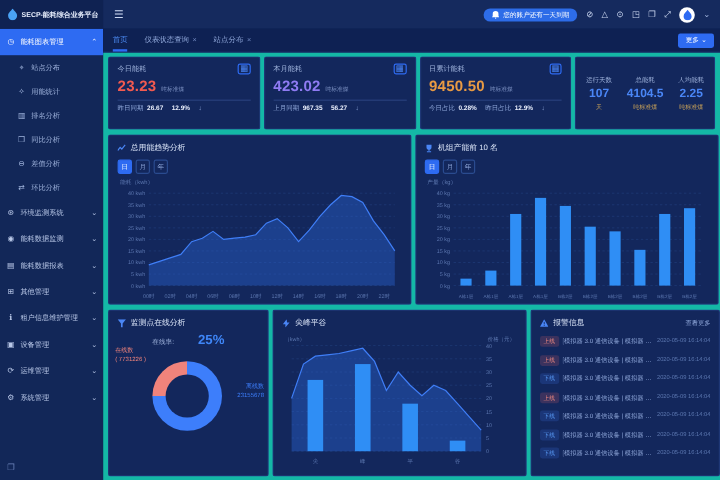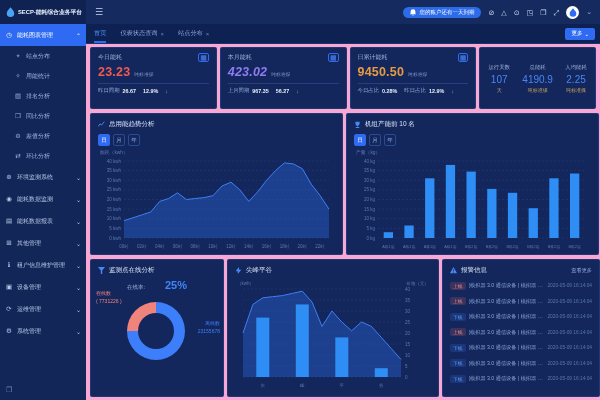--- a/index.html
+++ b/index.html
@@ -26,42 +26,42 @@
   .sb-chev{font-size:6px;margin-left:auto;}
   #sb-collapse{position:absolute;left:6px;bottom:6px;font-size:7px;color:#6e86bd;}
   
   #tabbar{position:absolute;left:86px;top:24px;right:0;height:20px;background:#0e2153;border-bottom:1px solid #1a356e;display:flex;align-items:center;padding:0 5px 0 8px;}
   #tabs{display:flex;align-items:center;gap:14px;height:100%;}
   .tab{display:flex;align-items:center;gap:3px;font-size:6.2px;color:#8fa7d9;height:100%;cursor:pointer;border-bottom:2px solid transparent;padding-top:2px;}
   .tab.active{color:#4d8df7;border-bottom-color:#2e6bf2;}
   .tab-x{font-size:6px;color:#6e86bd;}
   #more-btn{margin-left:auto;background:#2e6bf2;color:#fff;border:none;border-radius:2px;font-size:5.5px;padding:2.5px 6px;display:flex;align-items:center;gap:2px;cursor:pointer;font-family:inherit;}
   
-  #content{position:absolute;left:86px;top:44px;right:0;bottom:0;background:#f9a8d4;padding:3px 4px;display:flex;flex-direction:column;gap:4px;}
+  #content{position:absolute;left:86px;top:44px;right:0;bottom:0;background:#14b8a6;padding:3px 4px;display:flex;flex-direction:column;gap:4px;}
   .row{display:flex;gap:3px;}
   #row1{height:62px;}
   #row2{height:142px;}
   #row3{flex:1;}
   .card,.panel{background:#13275c;border:1px solid rgba(72,112,214,.22);border-radius:2px;}
   
   .card{flex:1;padding:5px 7px 3px;display:flex;flex-direction:column;}
   .card-h{display:flex;align-items:center;justify-content:space-between;}
   .card-title{font-size:6px;color:#9fb3dc;}
   .card-cal{font-size:7px;color:#4a86f6;border:1px solid #2e6bf2;border-radius:2px;line-height:1;padding:0 1px;}
   .card-v{display:flex;align-items:baseline;gap:4px;margin-top:3px;}
   .card-val{font-size:12.5px;font-weight:bold;letter-spacing:.2px;}
   .card-unit{font-size:4.8px;color:#7d92c4;}
   .card-div{height:1px;background:rgba(100,135,220,.25);margin:4px 0 3px;}
   .card-f{display:flex;align-items:center;gap:3px;font-size:5.4px;color:#8fa7d9;white-space:nowrap;}
   .f-val{color:#e8eefc;font-weight:bold;margin-right:4px;}
   .f-arrow{color:#8fa7d9;}
   .card.summary{flex-direction:row;align-items:center;justify-content:space-around;padding:4px 2px;}
   .sum-col{text-align:center;}
   .sum-lab{font-size:5.4px;color:#9fb3dc;}
-  .sum-val{font-size:10px;font-weight:normal;color:#4a86f6;margin-top:3px;}
+  .sum-val{font-size:10px;font-weight:bold;color:#4a86f6;margin-top:3px;}
   .sum-unit{font-size:5px;color:#c9a258;margin-top:2px;}
   
   .panel{padding:6px 7px 3px;position:relative;}
   .panel-h{display:flex;align-items:center;gap:4px;}
   .panel-title{font-size:6.5px;color:#dbe5f8;}
   .toggles{display:flex;gap:3px;margin-top:5px;}
   .tgl{width:12px;height:12px;display:flex;align-items:center;justify-content:center;font-size:5.5px;color:#8fa7d9;border:1px solid #2a4b8f;border-radius:2px;cursor:pointer;}
   .tgl.on{background:#2e6bf2;border-color:#2e6bf2;color:#fff;}
   .axis-title{font-size:4.8px;color:#5c77b0;margin:3px 0 0 2px;}
   svg text{font-family:inherit;}
@@ -243,21 +243,21 @@
             <span class="f-val">12.9%</span>
             <span class="f-arrow">↓</span>
           </div>
         </div>
         <div class="card">
           <div class="card-h">
             <span class="card-title">本月能耗</span>
             <span class="card-cal">▦</span>
           </div>
           <div class="card-v">
-            <span class="card-val" style="color: rgb(143, 123, 243); font-style: italic;">423.02</span>
+            <span class="card-val" style="color: rgb(143, 123, 243);">423.02</span>
             <span class="card-unit">吨标准煤</span>
           </div>
           <div class="card-div"></div>
           <div class="card-f">
             <span class="f-lab">上月同期</span>
             <span class="f-val">967.35</span>
             <span class="f-val">56.27</span>
             <span class="f-arrow">↓</span>
           </div>
         </div>
@@ -280,21 +280,21 @@
           </div>
         </div>
         <div class="card summary">
           <div class="sum-col">
             <div class="sum-lab">运行天数</div>
             <div class="sum-val">107</div>
             <div class="sum-unit">天</div>
           </div>
           <div class="sum-col">
             <div class="sum-lab">总能耗</div>
-            <div class="sum-val">4190.9</div>
+            <div class="sum-val">4104.5</div>
             <div class="sum-unit">吨标准煤</div>
           </div>
           <div class="sum-col">
             <div class="sum-lab">人均能耗</div>
             <div class="sum-val">2.25</div>
             <div class="sum-unit">吨标准煤</div>
           </div>
         </div>
       </section>
 

